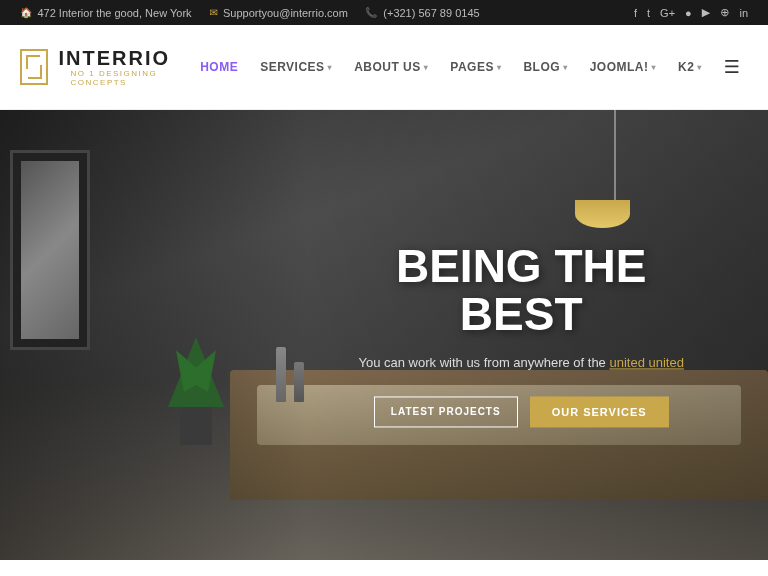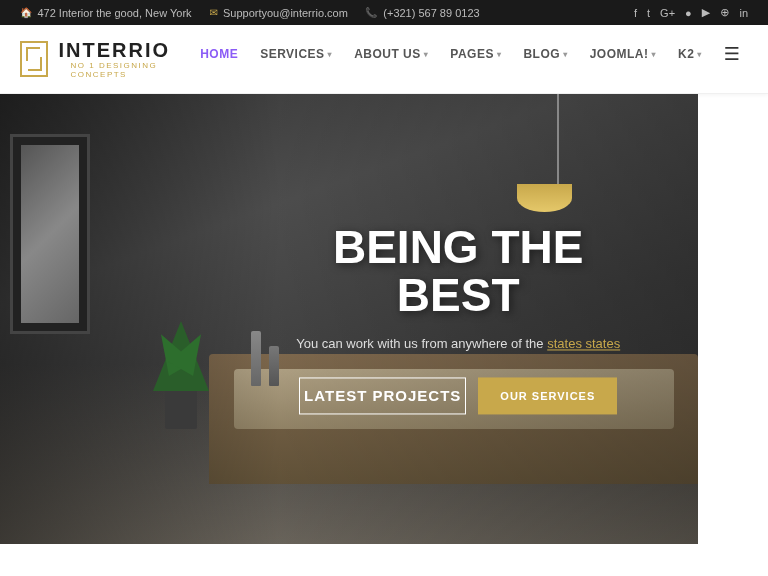--- a/index.html
+++ b/index.html
@@ -37,23 +37,23 @@
     }
     .social-icon {
       color: #bbb;
       font-size: 11px;
       cursor: pointer;
     }
 
     
     .header {
       background: #fff;
-      padding: 14px 20px;
-      display: flex;
-      align-items: flex-start;
+      padding: 22px 20px;
+      display: flex;
+      align-items: center;
       justify-content: space-between;
       border-bottom: 1px solid #f0f0f0;
       box-shadow: 0 1px 4px rgba(0,0,0,0.05);
       gap: 12px;
     }
     .logo {
       display: flex;
       align-items: center;
       gap: 10px;
     }
@@ -126,21 +126,21 @@
     .hamburger {
       font-size: 18px;
       color: #333;
       cursor: pointer;
       padding: 4px 8px;
     }
 
     
     .hero {
       position: relative;
-      width: 698px;
+      width: 768px;
       height: 450px;
       overflow: hidden;
       background: #2a2a2a;
     }
     .hero-bg {
       position: absolute;
       inset: 0;
       background: linear-gradient(to right, rgba(0,0,0,0.5) 0%, rgba(0,0,0,0.1) 40%, rgba(0,0,0,0.3) 100%);
       z-index: 1;
     }
@@ -221,25 +221,25 @@
     .hero-subtitle .link-text {
       color: #c8a84b;
       text-decoration: underline;
     }
     .hero-buttons {
       display: flex;
       gap: 12px;
       justify-content: center;
     }
     .btn-outline {
-      padding: 9px 4px;
+      padding: 9px 16px;
       border: 1px solid #fff;
       color: #fff;
       background: transparent;
-      font-size: 15px;
+      font-size: 10px;
       font-weight: 700;
       letter-spacing: 1px;
       text-transform: uppercase;
       cursor: pointer;
     }
     .btn-solid {
       padding: 3px 22px;
       border: none;
       color: #fff;
       background: #c8a84b;
@@ -277,21 +277,21 @@
     <div class="top-bar-item">
       <span class="top-bar-icon">🏠</span>
       <span>472 Interior the good, New York</span>
     </div>
     <div class="top-bar-item">
       <span class="top-bar-icon">✉</span>
       <span>Supportyou@interrio.com</span>
     </div>
     <div class="top-bar-item">
       <span class="top-bar-icon">📞</span>
-      <span>(+321) 567 89 0123</span>
+      <span>(+321) 567 89 0145</span>
     </div>
   </div>
   <div class="top-bar-right">
     <span class="social-icon">f</span>
     <span class="social-icon">t</span>
     <span class="social-icon">G+</span>
     <span class="social-icon">●</span>
     <span class="social-icon">▶</span>
     <span class="social-icon">⊕</span>
     <span class="social-icon">in</span>
@@ -360,21 +360,21 @@
     <div style="width:2px;height:90px;background:#888;margin:0 auto;"></div>
     <div style="width:55px;height:28px;background:linear-gradient(to bottom,#c8a84b,#e5c86a);border-radius:0 0 50% 50%;margin-left:-26px;"></div>
   </div>
   <div class="hero-bg"></div>
   <div class="hero-content">
     <div class="hero-title">
       <span>BEING THE BEST</span><br>
     </div>
     <div class="hero-subtitle">
       <span>You can work with us from anywhere of the</span>
-      <span class="link-text">states states</span>
+      <span class="link-text">united united</span>
     </div>
     <div class="hero-buttons">
       <button class="btn-outline">LATEST PROJECTS</button>
       <button class="btn-solid">OUR SERVICES</button>
     </div>
   </div>
 </div>
 
 <div class="bottom-section">
   <div class="welcome-block">

